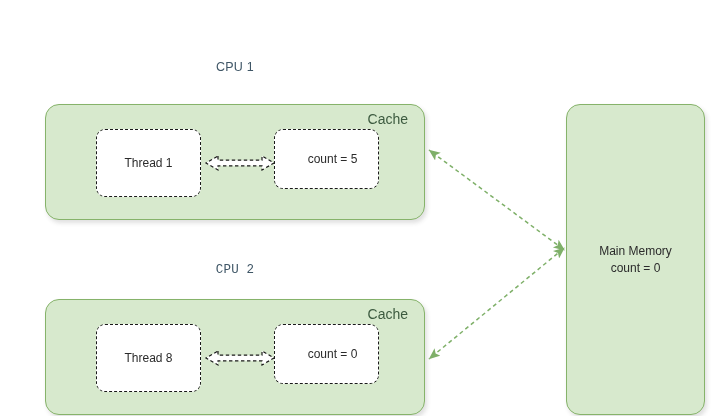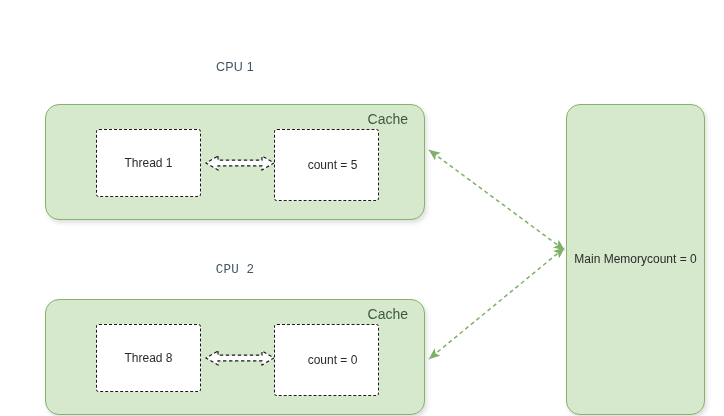--- a/index.html
+++ b/index.html
@@ -65,33 +65,33 @@
     font-size: 14px;
     color: #3c5a3f;
     white-space: nowrap;
   }
 
   
   .inner-box {
     position: absolute;
     background: #ffffff;
     border: 1.3px dashed #1a1a1a;
-    border-radius: 3px;
+    border-radius: 9px;
     box-sizing: border-box;
     display: flex;
     align-items: center;
     justify-content: center;
   }
   .inner-box .inner-text {
     font-size: 12px;
     color: #2b2b2b;
     white-space: nowrap;
   }
   .inner-left  { left: 50px;  top: 24px; width: 105px; height: 68px; }
-  .inner-right { left: 228px; top: 24px; width: 105px; height: 72px; padding-left: 12px; }
+  .inner-right { left: 228px; top: 24px; width: 105px; height: 60px; padding-left: 12px; }
 
   
   .dbl-arrow {
     position: absolute;
     left: 158px;
     top: 45px;
     width: 72px;
     height: 26px;
   }
 
@@ -101,21 +101,21 @@
     left: 566px;
     top: 73px;
     width: 139px;
     height: 311px;
     background: #d7e9cd;
     border: 1.4px solid #86b36a;
     border-radius: 14px;
     box-sizing: border-box;
     box-shadow: 2px 3px 4px rgba(60,60,60,0.16);
     display: flex;
-    flex-direction: row;
+    flex-direction: column;
     align-items: center;
     justify-content: center;
   }
   #main-memory-box .mm-line {
     font-size: 12px;
     color: #2b2b2b;
     line-height: 17px;
     white-space: nowrap;
   }
 </style>

